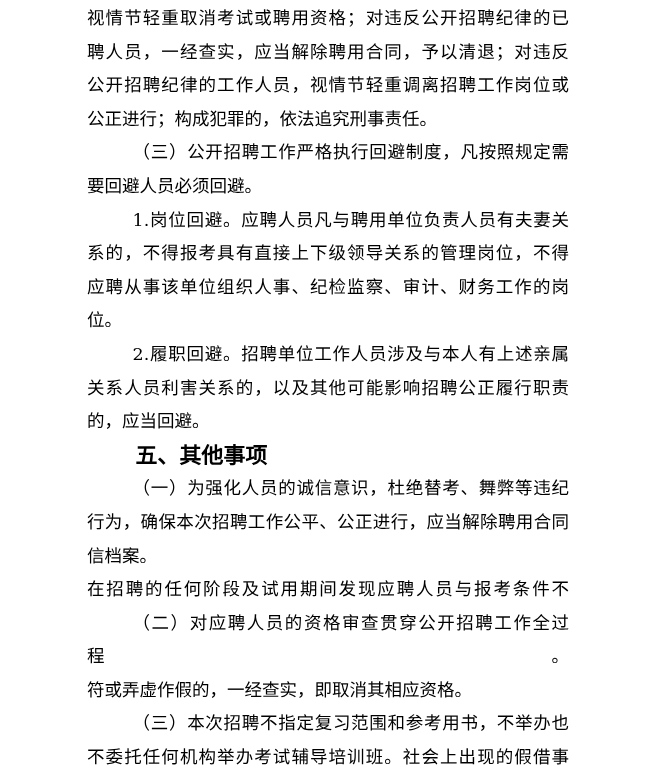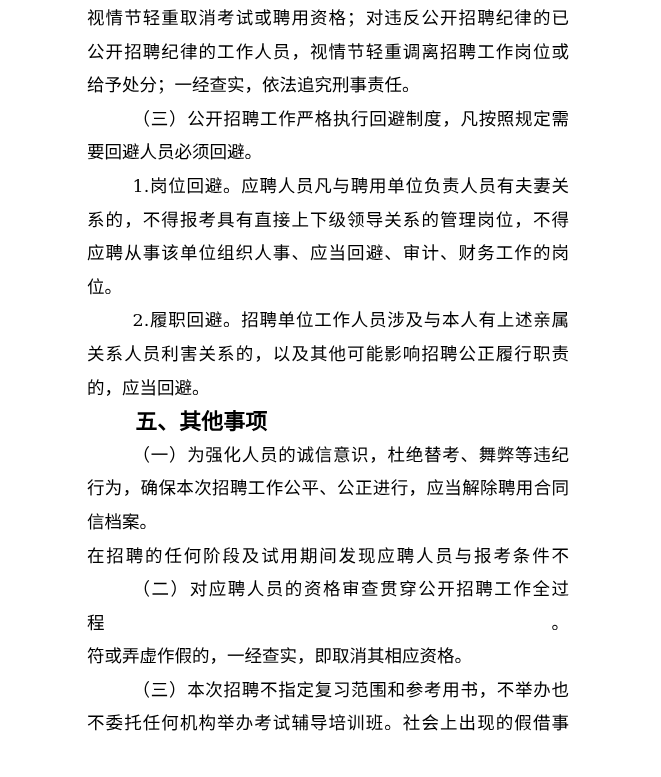--- a/index.html
+++ b/index.html
@@ -47,33 +47,34 @@
     text-indent: 2.2em;
   }
 </style>
 </head>
 <body>
 
 <div class="page">
 
   <p class="para">
     <span class="line fill">视情节轻重取消考试或聘用资格；对违反公开招聘纪律的已</span>
+    <span class="line fill">聘人员，一经查实，应当解除聘用合同，予以清退；对违反</span>
     <span class="line fill">公开招聘纪律的工作人员，视情节轻重调离招聘工作岗位或</span>
-    <span class="line last">给予处分；一经查实，依法追究刑事责任。</span>
+    <span class="line last">公正进行；构成犯罪的，依法追究刑事责任。</span>
   </p>
 
   <p class="para">
     <span class="line indent fill">（三）公开招聘工作严格执行回避制度，凡按照规定需</span>
     <span class="line last">要回避人员必须回避。</span>
   </p>
 
   <p class="para">
     <span class="line indent fill">1.岗位回避。应聘人员凡与聘用单位负责人员有夫妻关</span>
     <span class="line fill">系的，不得报考具有直接上下级领导关系的管理岗位，不得</span>
-    <span class="line fill">应聘从事该单位组织人事、应当回避、审计、财务工作的岗</span>
+    <span class="line fill">应聘从事该单位组织人事、纪检监察、审计、财务工作的岗</span>
     <span class="line last">位。</span>
   </p>
 
   <p class="para">
     <span class="line indent fill">2.履职回避。招聘单位工作人员涉及与本人有上述亲属</span>
     <span class="line fill">关系人员利害关系的，以及其他可能影响招聘公正履行职责</span>
     <span class="line last">的，应当回避。</span>
   </p>
 
   <p class="para">

